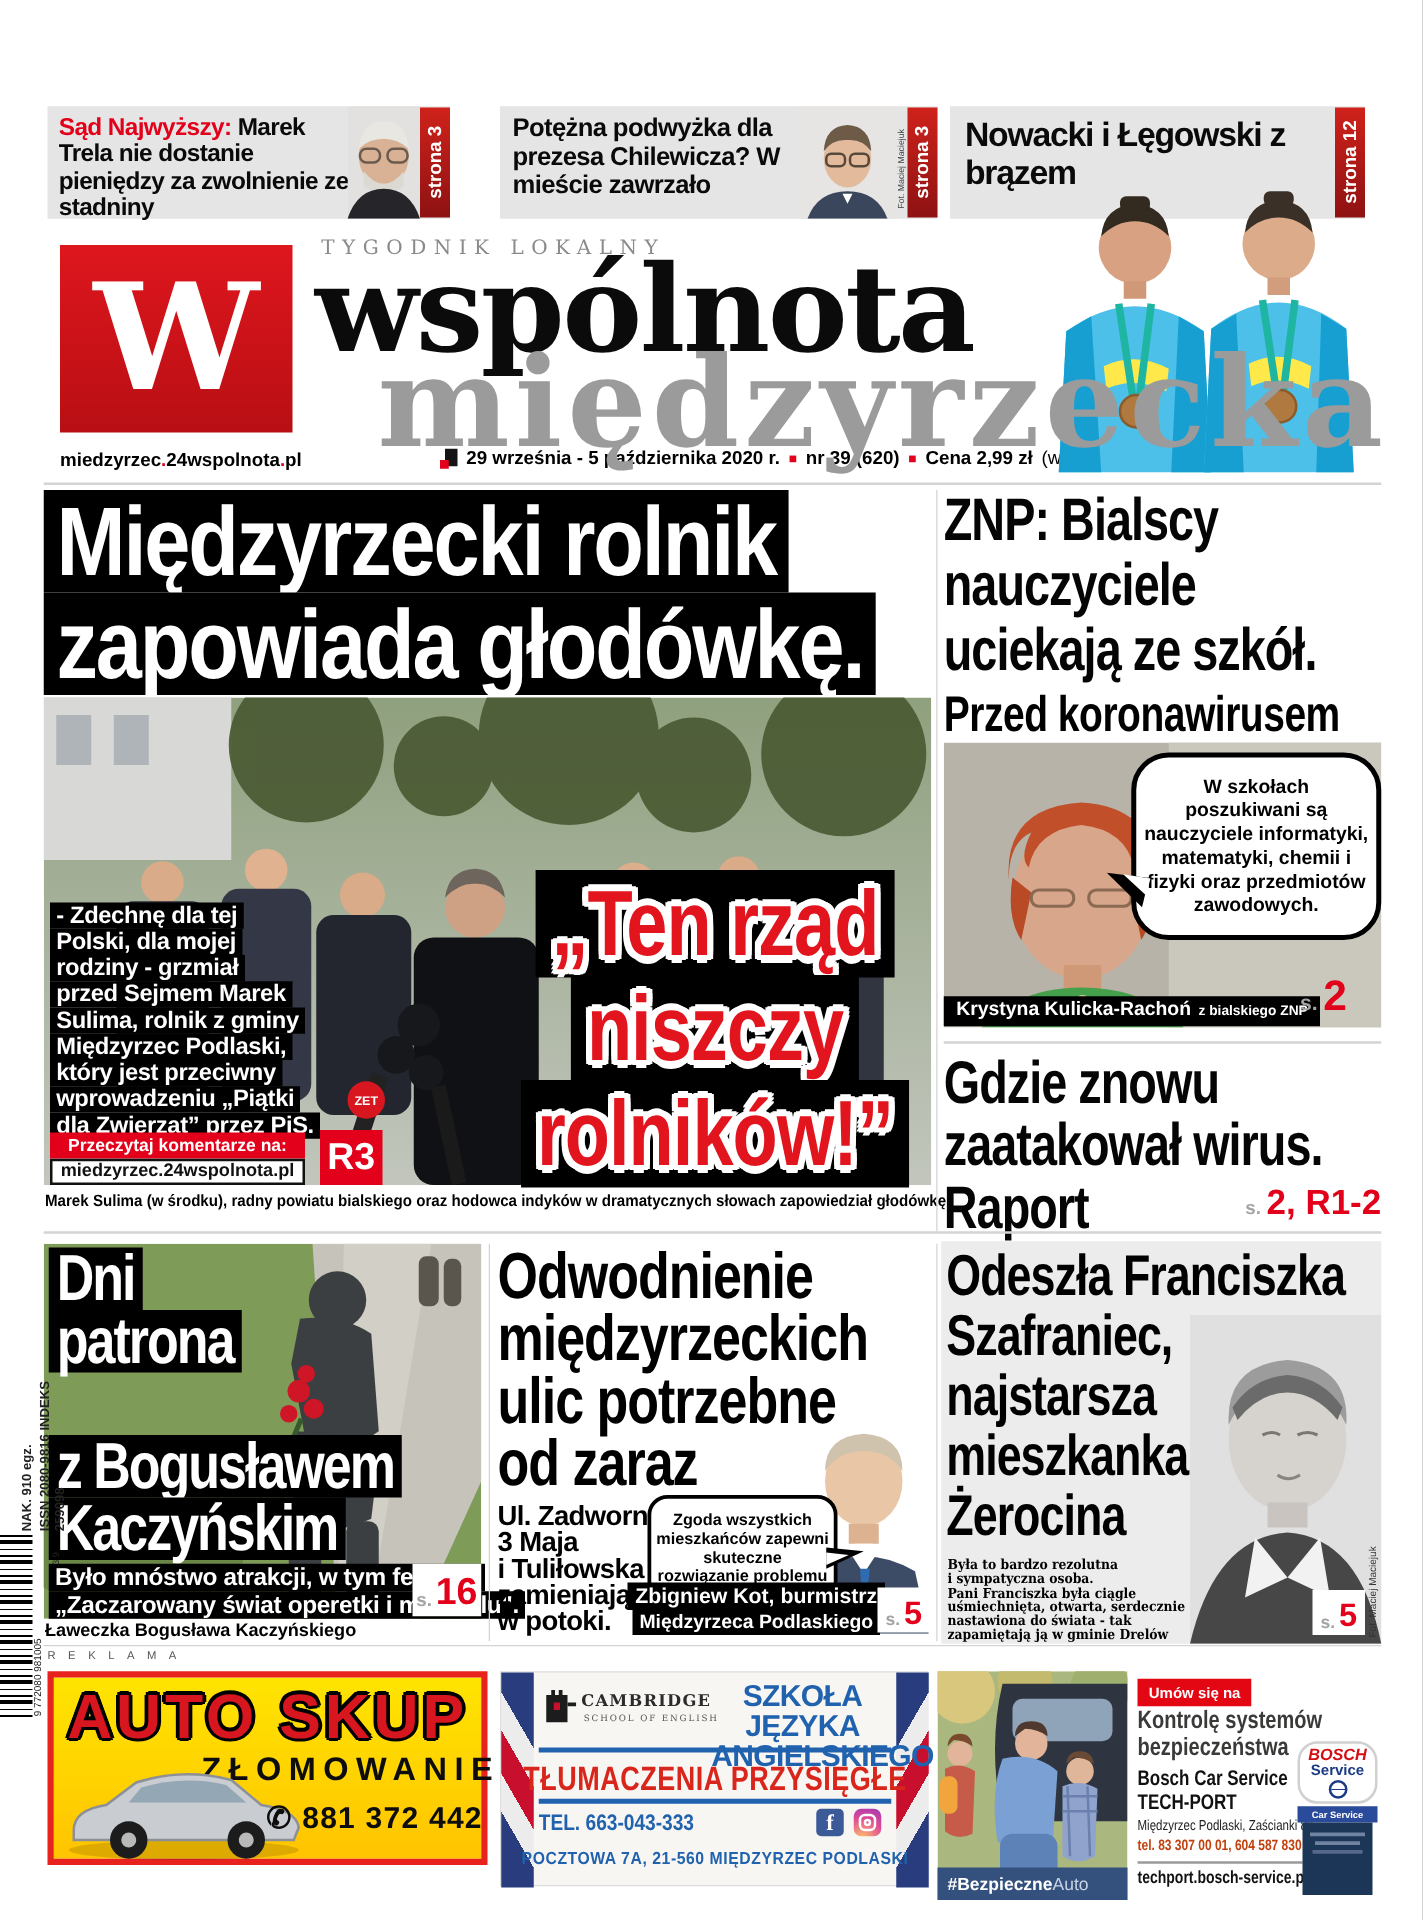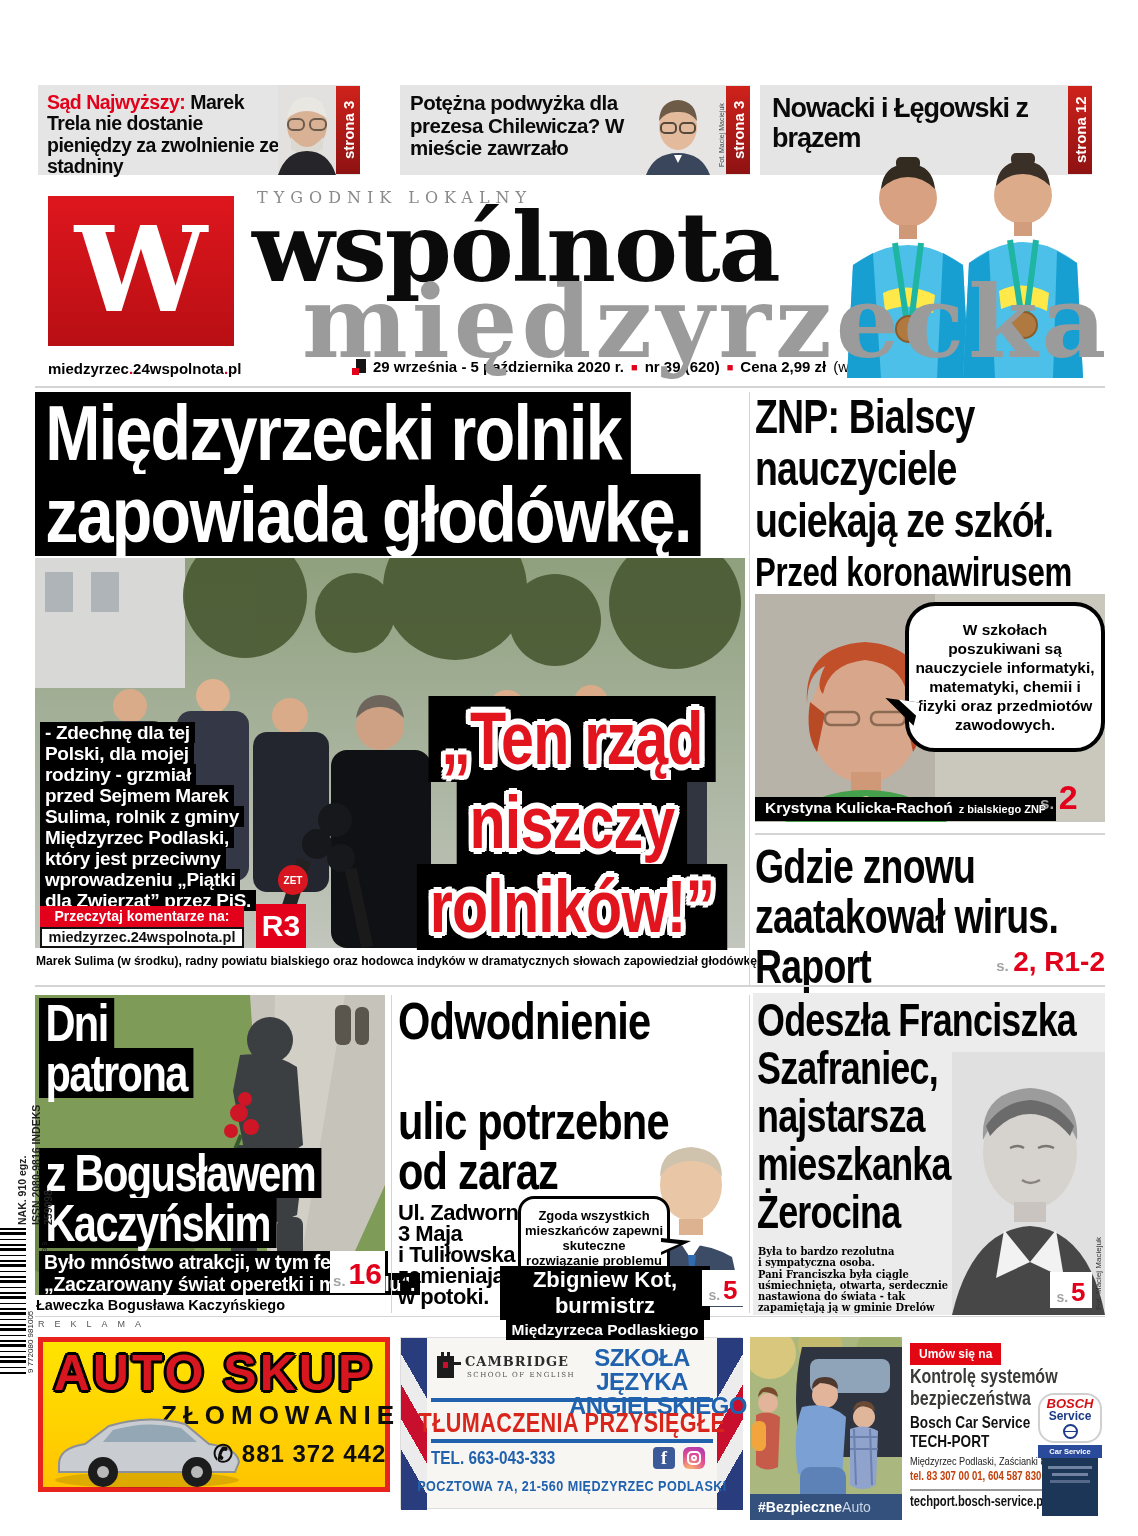--- a/index.html
+++ b/index.html
@@ -275,40 +275,41 @@
     <div class="sfl"><span style="font-size:19.5px;line-height:20px">„Zaczarowany świat operetki i musicalu".</span></div>
   </div>
   <div class="abs whitebox" style="left:330px;top:1251px;width:55px;height:42px;padding-bottom:4px">
     <span class="pgs" style="font-size:15px">s.</span>
     <span class="pgn" style="font-size:30px;line-height:30px">16</span>
   </div>
   <div class="abs nw b" style="left:36px;top:1297px;font-size:14.5px">Ławeczka Bogusława Kaczyńskiego</div>
 
   <div class="abs hr" style="left:391px;top:995px;width:1px;height:318px"></div>
   <div class="abs nw" style="left:398px;top:996px;font-size:52px;font-weight:700;letter-spacing:-1px;line-height:50px"><span class="cx c80">Odwodnienie</span></div>
+  <div class="abs nw" style="left:398px;top:1046px;font-size:52px;font-weight:700;letter-spacing:-1px;line-height:50px"><span class="cx c80">międzyrzeckich</span></div>
   <div class="abs nw" style="left:398px;top:1096px;font-size:52px;font-weight:700;letter-spacing:-1px;line-height:50px"><span class="cx c80">ulic potrzebne</span></div>
   <div class="abs nw" style="left:398px;top:1146px;font-size:52px;font-weight:700;letter-spacing:-1px;line-height:50px"><span class="cx c80">od zaraz</span></div>
   <div class="abs b" style="left:398px;top:1202px;font-size:22px;line-height:21px;letter-spacing:-.5px">
     <div>Ul. Zadworna,</div>
     <div>3 Maja</div>
     <div>i Tuliłowska</div>
     <div>zamieniają się</div>
     <div>w potoki.</div>
   </div>
   <svg class="abs" style="left:638px;top:1135px" width="107" height="172" viewBox="0 0 107 172">
     <ellipse cx="53" cy="50" rx="31" ry="36" fill="#e9c6a6"></ellipse>
     <path d="M22 42 Q22 14 53 12 Q84 14 84 42 Q74 26 53 26 Q32 26 22 42Z" fill="#cfc3ae"></path>
     <rect x="41" y="84" width="24" height="16" fill="#dcb291"></rect>
     <path d="M2 172 L12 122 Q53 98 94 122 L105 172Z" fill="#3c4c66"></path>
     <path d="M40 104 L53 124 L66 104 L60 100 L46 100Z" fill="#fff"></path>
     <path d="M50 120 L53 160 L58 120Z" fill="#2f6bb0"></path>
   </svg>
   <div class="bubble2" style="left:518px;top:1196px;width:152px;padding:9px 4px;font-size:13px;line-height:15px">Zgoda wszystkich mieszkańców zapewni skuteczne rozwiązanie problemu odwodnienia</div>
   <div class="abs" style="left:500px;top:1266px;width:210px;text-align:center;z-index:3">
-    <div><span class="wb" style="font-size:22px;font-weight:700;padding:1px 6px">Zbigniew Kot, burmistrz</span></div>
+    <div><span class="wb" style="font-size:17px;font-weight:700;padding:1px 6px">Zbigniew Kot, burmistrz</span></div>
     <div><span class="wb" style="font-size:15.5px;font-weight:700;padding:1px 6px">Międzyrzeca Podlaskiego</span></div>
   </div>
   <div class="abs whitebox" style="left:702px;top:1270px;width:42px;height:36px;padding-bottom:3px;z-index:3">
     <span class="pgs" style="font-size:14px">s.</span>
     <span class="pgn" style="font-size:26px;line-height:26px">5</span>
   </div>
 
   <div class="abs hr" style="left:749px;top:995px;width:1px;height:318px"></div>
   <div class="abs" style="left:753px;top:993px;width:352px;height:322px;background:#ececec"></div>
   <svg class="abs" style="left:952px;top:1052px" width="153" height="263" viewBox="0 0 153 263">

